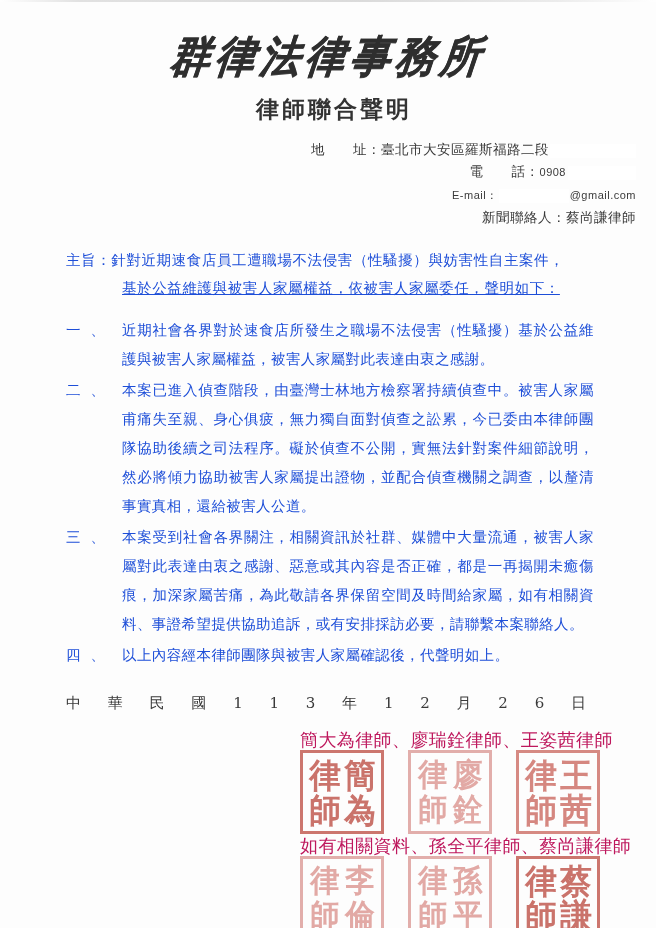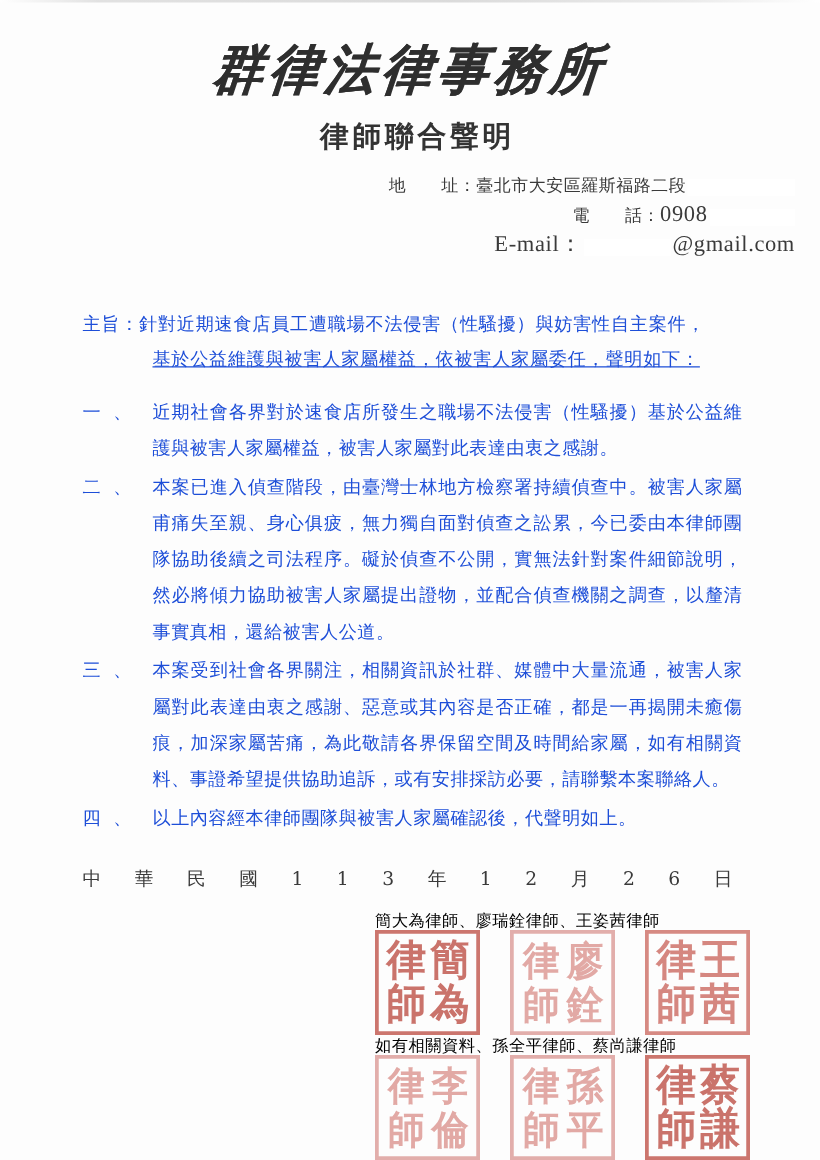--- a/index.html
+++ b/index.html
@@ -77,21 +77,21 @@
     display: inline-block;
     background: #ffffff;
     vertical-align: middle;
     position: relative;
     z-index: 3;
     box-shadow: 0 0 1px 0 rgba(255,255,255,.9);
   }
   .redact.addr { width: 86px; height: 14px; margin-left: 1px; }
   .redact.phone { width: 68px; height: 14px; margin-left: 2px; }
   .redact.email { width: 70px; height: 14px; margin: 0 1px; }
-  .mono { font-family: Liberation Serif, serif; font-size: 18px; }
+  .mono { font-family: Liberation Sans, sans-serif; font-size: 11px; }
 
   
   .body-block {
     position: absolute;
     top: 246px;
     left: 66px;
     width: 528px;
     font-size: 14.5px;
     color: #1d4ed8;
   }
@@ -134,24 +134,24 @@
 
   
   .sig-area {
     position: absolute;
     top: 728px;
     left: 300px;
     width: 300px;
   }
   .sig-row { position: relative; }
   .sig-names {
-    font-size: 13px;
-    color: #000000;
+    font-size: 18px;
+    color: #be185d;
     letter-spacing: .4px;
-    text-align: left;
+    text-align: center;
     white-space: nowrap;
     position: relative;
     z-index: 4;
   }
   .seal-row {
     display: flex;
     justify-content: space-between;
     margin-top: -2px;
   }
   .seal {
@@ -208,20 +208,23 @@
     </div>
 
     <div class="contact-line">
       <span>電　　話：</span><span class="mono">0908</span><span class="redact phone"></span>
     </div>
 
     <div class="contact-line">
       <span class="mono">E-mail：</span><span class="redact email"></span><span class="mono">@gmail.com</span>
     </div>
 
+    <div class="contact-line">
+      <span>新聞聯絡人：</span><span>蔡尚謙律師</span>
+    </div>
 
   </div>
 
   <div class="body-block">
 
     <div class="subject">
       <span class="l1">主旨：針對近期速食店員工遭職場不法侵害（性騷擾）與妨害性自主案件，</span>
       <span class="l2">基於公益維護與被害人家屬權益，依被害人家屬委任，聲明如下：</span>
     </div>
 

